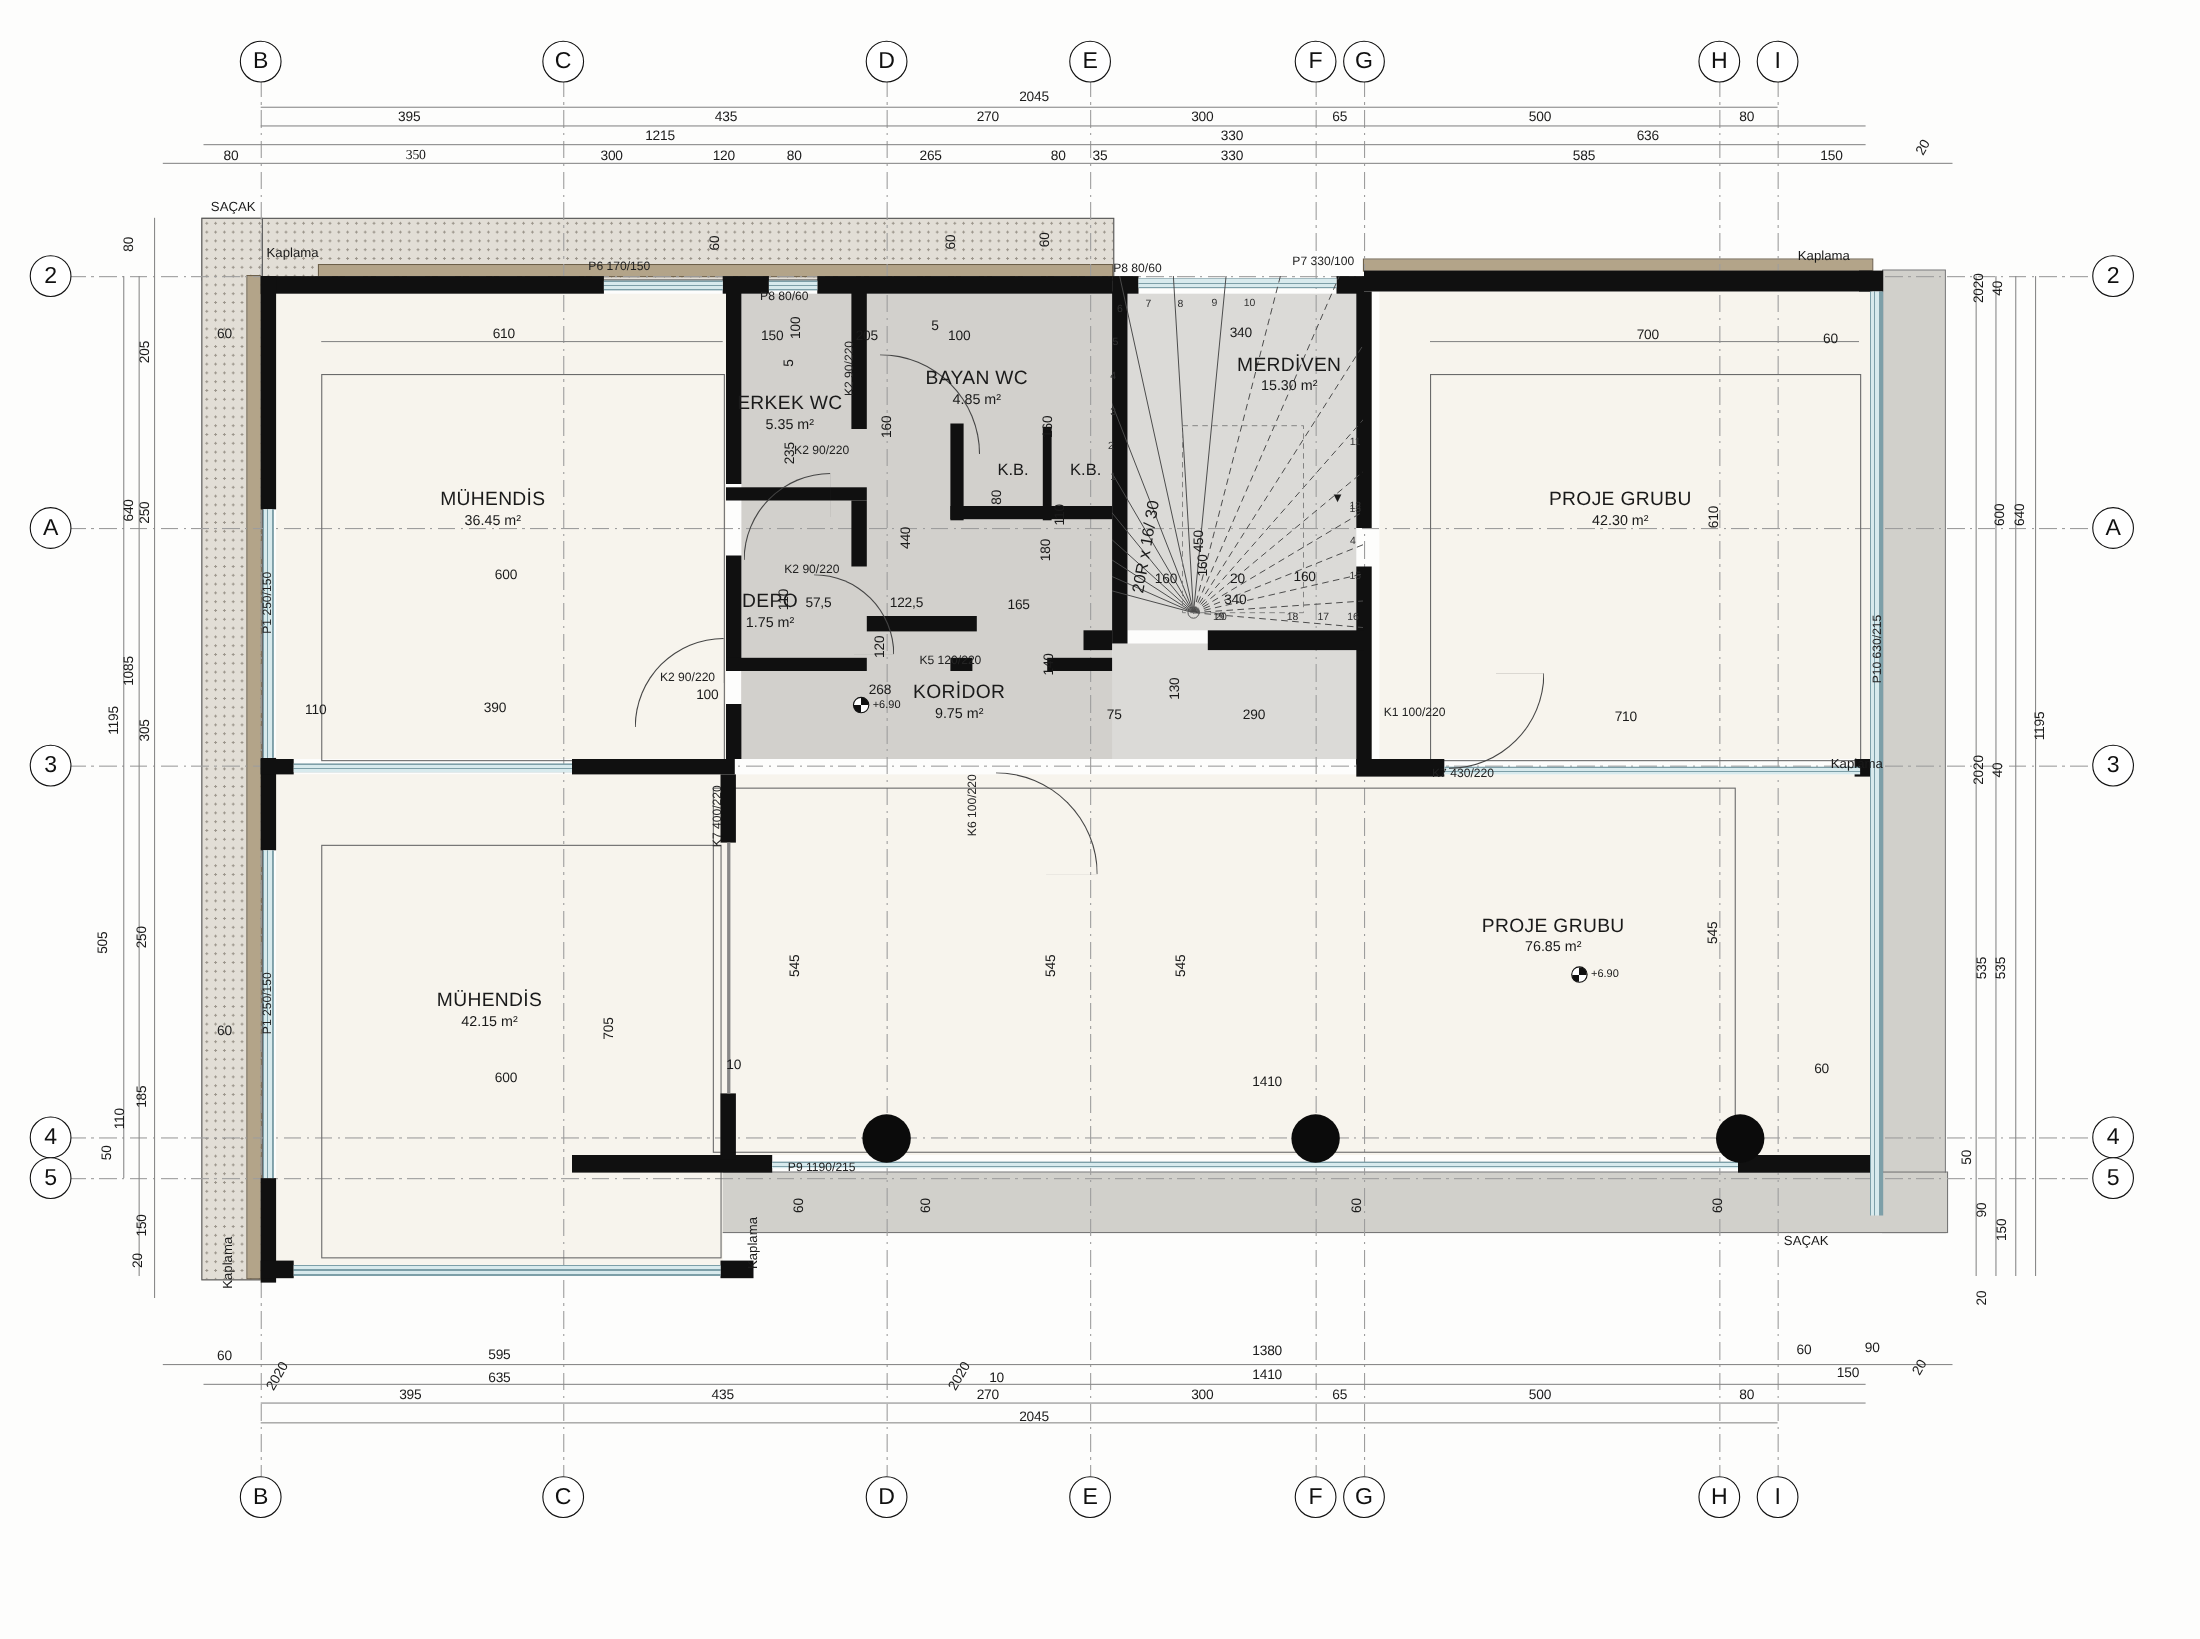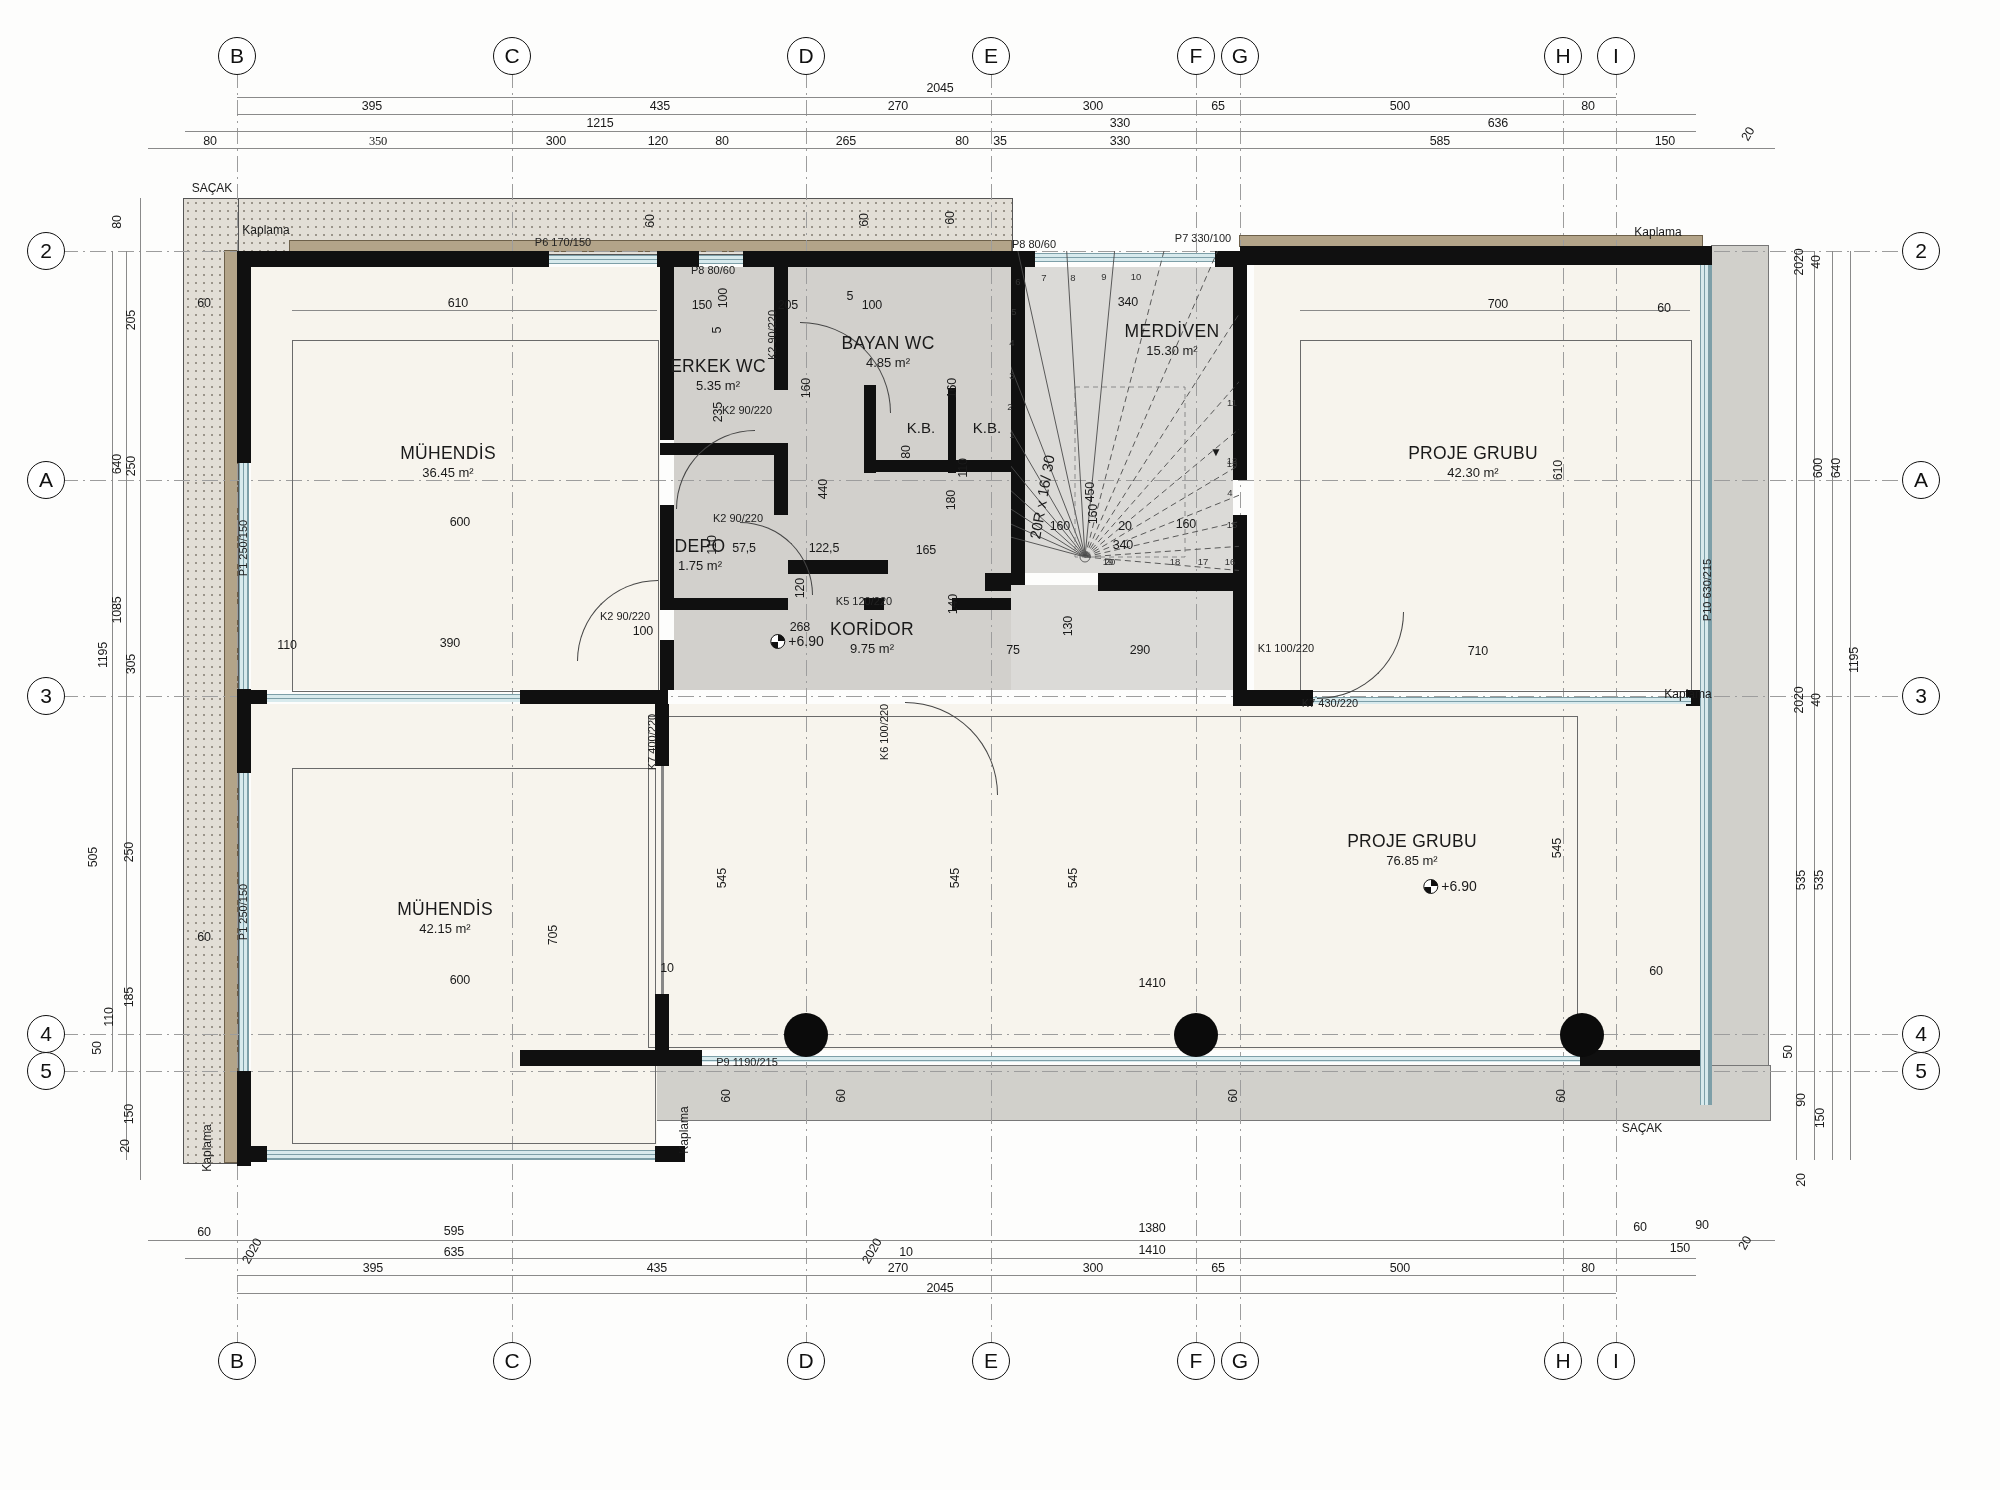--- a/index.html
+++ b/index.html
@@ -32,21 +32,21 @@
   .pin{position:absolute;transform:translate(-50%,-50%);white-space:nowrap;}
   .dim{font-size:12.5px;letter-spacing:-0.2px;}
   .olabel{font-size:11px;color:#222;}
   .room-label{text-align:center;line-height:1.25;}
   .room-name{font-size:17.5px;letter-spacing:0.3px;display:block;}
   .room-area{font-size:13px;display:block;}
   .kb{font-size:15px;}
   .tread{font-size:9.5px;color:#333;}
   .ann{font-size:12px;}
   .stair-note{font-size:15px;}
-  .level{display:flex;align-items:center;gap:3px;font-size:14px;}
+  .level{display:flex;align-items:center;gap:3px;font-size:10px;}
   .lvl-sym{width:13px;height:13px;border-radius:50%;border:1px solid #111;
            background:conic-gradient(#111 0 90deg,#fff 90deg 180deg,#111 180deg 270deg,#fff 270deg);}
   .inner-rect{position:absolute;border:1px solid #6a6a6a;}
   .arc{position:absolute;}
   .col-circle{position:absolute;width:44px;height:44px;border-radius:50%;background:#0b0b0b;transform:translate(-50%,-50%);}
   .doorline{position:absolute;background:#888;}
 </style>
 </head>
 <body>
 

